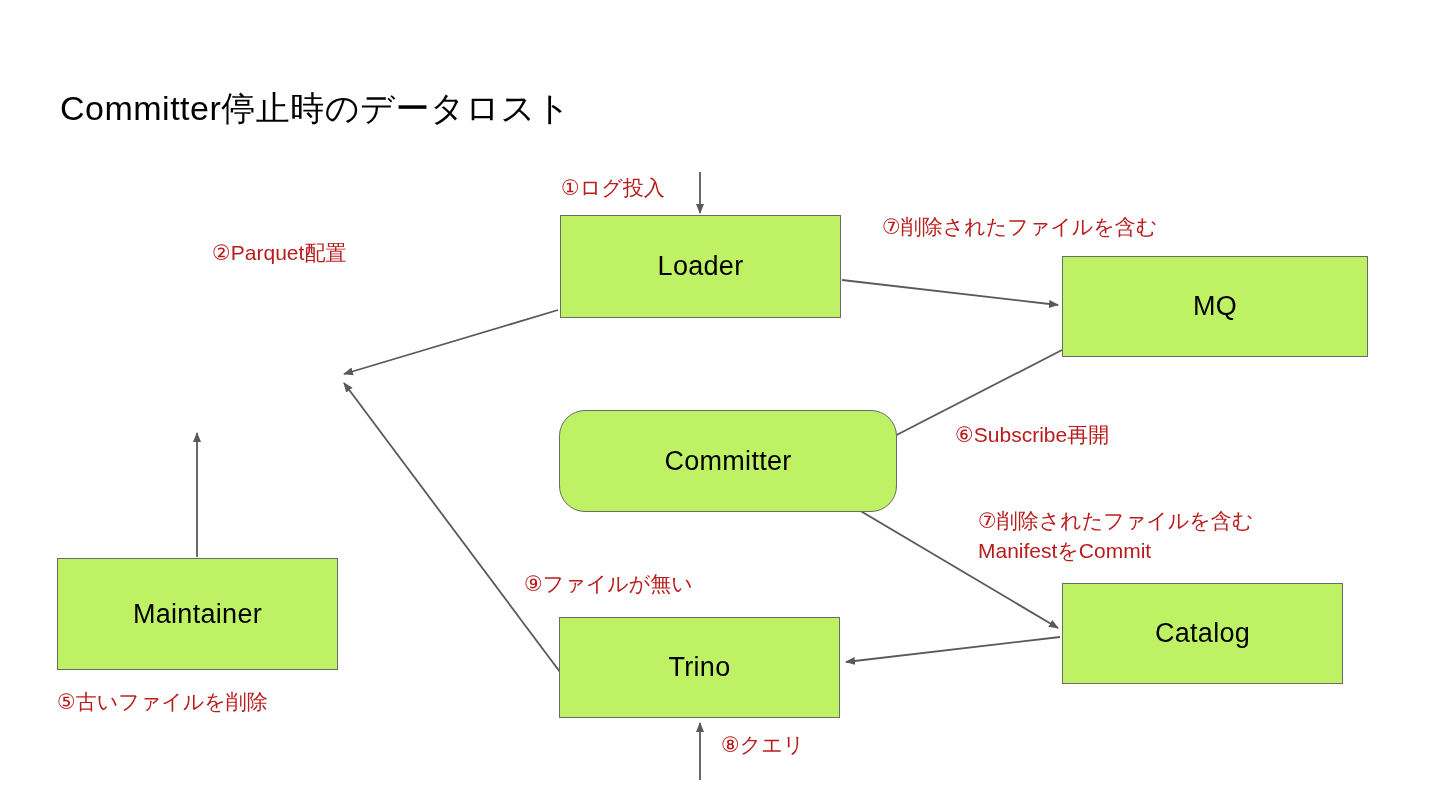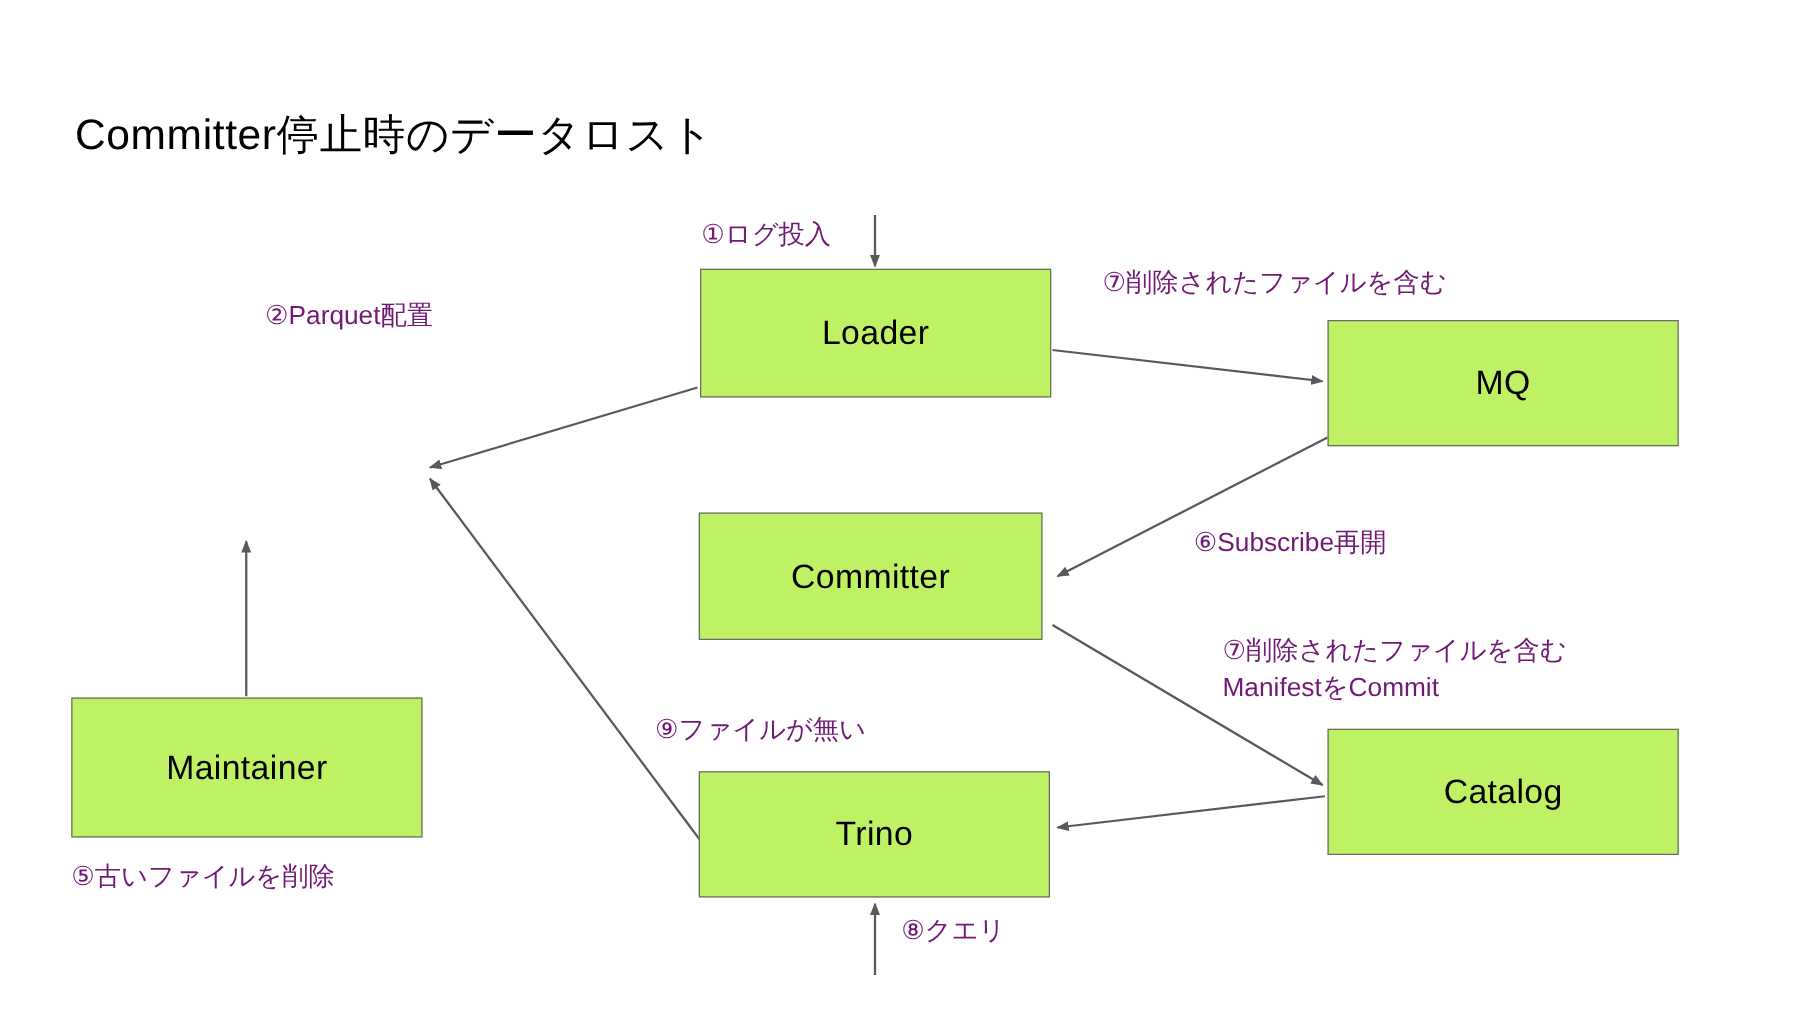--- a/index.html
+++ b/index.html
@@ -45,21 +45,21 @@
     border: 1.5px solid #6b6b6b;
     display: flex;
     align-items: center;
     justify-content: center;
     color: #000000;
     font-size: 27px;
     letter-spacing: 0.3px;
   }
   .edge-label {
     position: absolute;
-    color: #701a75;
+    color: #b91c1c;
     font-size: 21px;
     line-height: 28px;
     white-space: pre;
   }
 </style>
 </head>
 <body>
 
 <div id="slide">
 
@@ -90,26 +90,26 @@
       <path d="M1060,637 L846,662" marker-end="url(#ah)"></path>
 
       <path d="M560,672 L344,383" marker-end="url(#ah)"></path>
     </g>
   </svg>
 
   <div class="node" style="left:560px; top:215px; width:281px; height:103px;">
     <span>Loader</span>
   </div>
 
-  <div class="node" style="left:1062px; top:256px; width:281px; height:101px;">
+  <div class="node" style="left:1062px; top:256px; width:306px; height:101px;">
     <span>MQ</span>
   </div>
 
 
-  <div class="node" style="left:559px; top:410px; width:275px; height:102px;">
+  <div class="node" style="left:559px; top:410px; width:338px; height:102px;border-radius:26px;">
     <span>Committer</span>
   </div>
 
   <div class="node" style="left:57px; top:558px; width:281px; height:112px;">
     <span>Maintainer</span>
   </div>
 
   <div class="node" style="left:1062px; top:583px; width:281px; height:101px;">
     <span>Catalog</span>
   </div>

